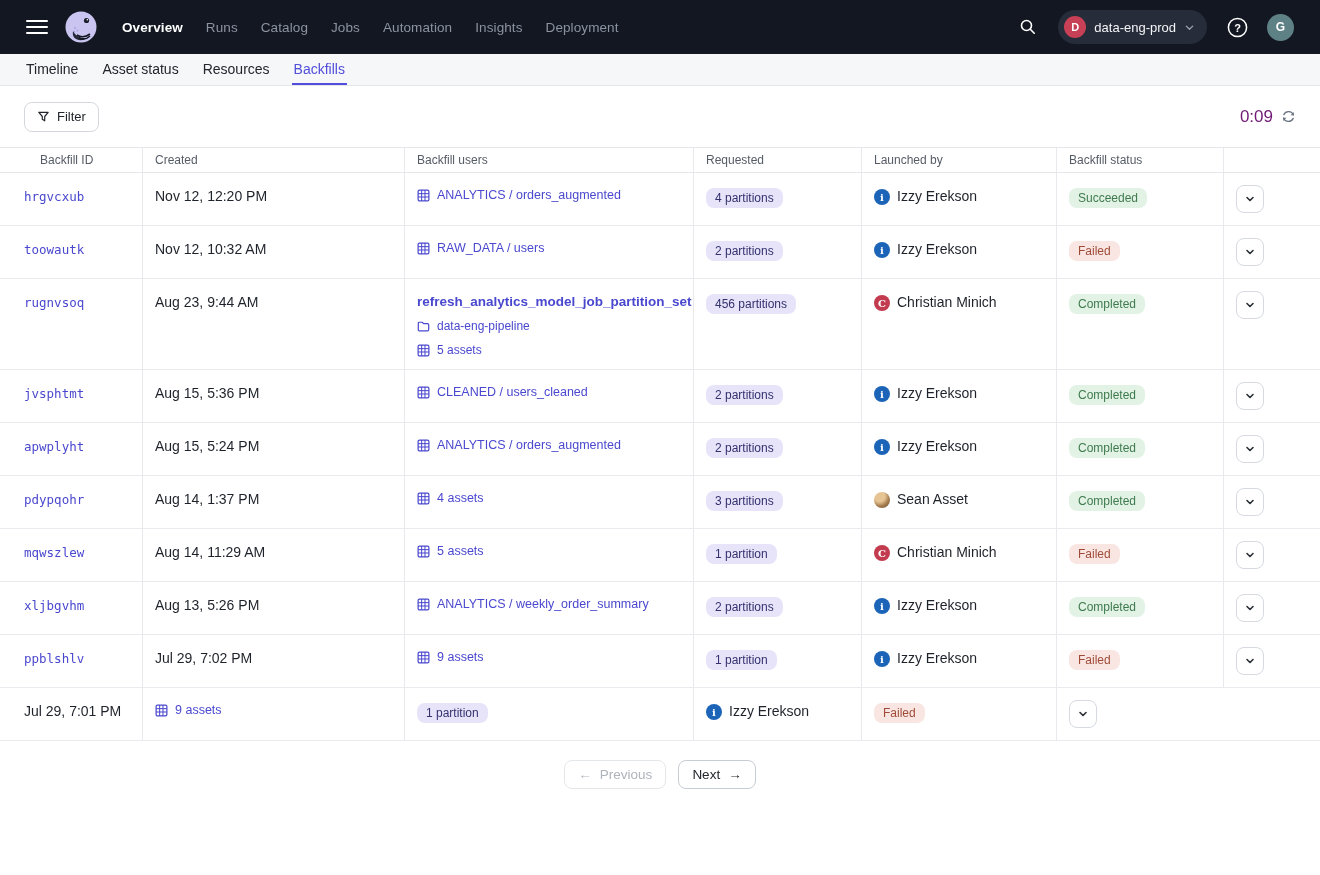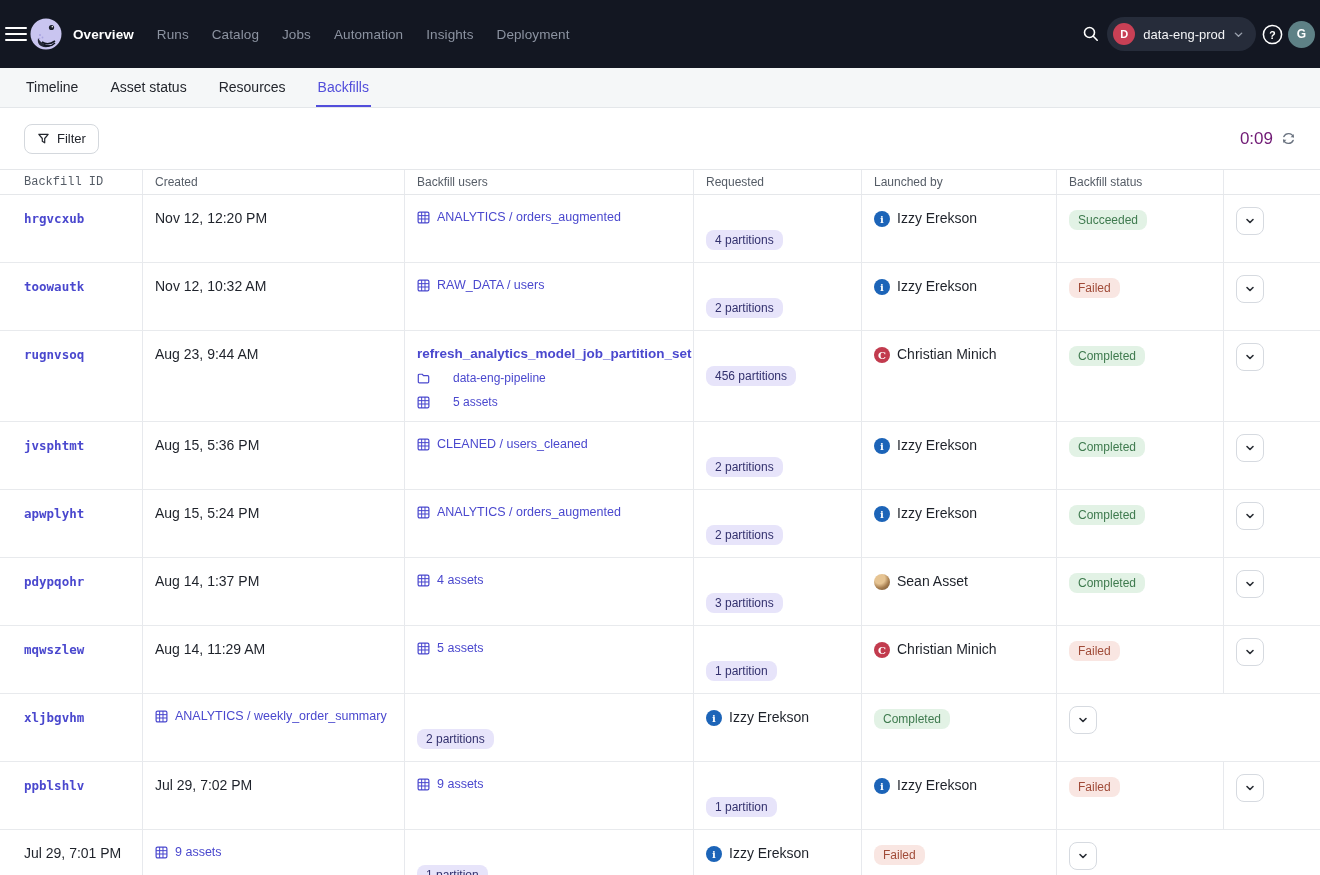--- a/index.html
+++ b/index.html
@@ -1,21 +1,21 @@
 <!DOCTYPE html>
 <html style="--topbar-bg: #131722; --accent: #524EDB; --link: #4A48CE; --req-bg: #E7E4FA; --req-text: #33316E; --ok-bg: #E2F2E5; --ok-text: #3E7A4E; --bad-bg: #F9E6E2; --bad-text: #A04B38;"><head>
 <meta charset="utf-8">
 <style>
   * { margin:0; padding:0; box-sizing:border-box; }
   html,body { width:1320px; height:875px; background:#fff; overflow:hidden;
     font-family:"Liberation Sans", sans-serif; }
 
   
-  .topbar { height:68px; background:var(--topbar-bg,#131722); display:flex; align-items:center;
-    padding:0 5px; }
+  .topbar { height:54px; background:var(--topbar-bg,#131722); display:flex; align-items:center;
+    padding:0 26px; gap:14px; }
   .hamburger { width:24px; height:24px; background:none; border:none; cursor:pointer;
     display:flex; flex-direction:column; justify-content:center; gap:4px; }
   .hamburger span { display:block; height:2px; width:22px; background:#fff; border-radius:1px; }
   .logo { width:34px; height:34px; flex:0 0 auto; }
   .mainnav { display:flex; align-items:center; gap:23px; margin-left:10px; }
   .mainnav a { font-size:13.5px; color:#8C93A1; text-decoration:none; letter-spacing:.1px; }
   .mainnav a.active { color:#fff; font-weight:700; }
   .topbar .spacer { flex:1; }
   .icon-btn { width:32px; height:32px; border-radius:50%; border:none; background:transparent;
     display:flex; align-items:center; justify-content:center; cursor:pointer; }
@@ -23,56 +23,56 @@
     border-radius:17px; height:34px; padding:0 12px 0 6px; cursor:pointer; }
   .ws-badge { width:22px; height:22px; border-radius:50%; background:#C84055; color:#fff;
     font-size:11px; font-weight:700; display:flex; align-items:center; justify-content:center; }
   .ws-label { color:#F3F4F6; font-size:13px; font-weight:500; }
   .help-btn svg, .search-btn svg { display:block; }
   .user-avatar { width:27px; height:27px; border-radius:50%; background:#5E8186; color:#fff;
     font-size:12px; font-weight:600; display:flex; align-items:center; justify-content:center;
     border:none; cursor:pointer; }
 
   
-  .tabbar { height:40px; background:#F5F7F8; border-bottom:1px solid #E4E7EA; display:flex;
-    align-items:stretch; gap:28px; padding:0 24px; }
+  .tabbar { height:32px; background:#F5F7F8; border-bottom:1px solid #E4E7EA; display:flex;
+    align-items:stretch; gap:20px; padding:0 24px; }
   .tab { background:none; border:none; font-size:14px; color:#23262D; cursor:pointer;
     padding:0 2px; border-bottom:2px solid transparent; font-family:inherit; }
   .tab.active { color:var(--accent,#524EDB); font-weight:500; border-bottom-color:var(--accent,#524EDB); }
 
   
   .toolbar { height:61px; display:flex; align-items:center; padding:0 24px; }
   .filter-btn { display:flex; align-items:center; gap:7px; background:#fff;
     border:1px solid #D4D8DD; border-radius:8px; height:30px; padding:0 12px; font-size:13px;
     color:#23262D; cursor:pointer; font-family:inherit; }
   .toolbar .spacer { flex:1; }
   .timer { font-size:17px; color:#701a75; margin-right:8px; }
   .refresh-btn { background:none; border:none; cursor:pointer; display:flex; align-items:center; }
 
   
   .grid { display:grid; grid-template-columns:143px 262px 289px 168px 195px 167px 1fr; }
   .thead { border-top:1px solid #E5E7EA; border-bottom:1px solid #E5E7EA; }
   .th { font-size:12px; color:#555C66; padding:5px 12px; border-right:1px solid #E7E9ED;
     white-space:nowrap; }
-  .th:first-child { padding-left:24px;font-family:Liberation Mono, monospace; }
+  .th:first-child { padding-left:40px; }
   .th:last-child { border-right:none; }
   .tr { border-bottom:1px solid #E8EAED; min-height:53px; }
   .td { padding:15px 12px 12px; border-right:1px solid #E7E9ED; font-size:14px; color:#1E222A; }
   .td:first-child { padding-left:24px; }
   .td:last-child { border-right:none; }
   .backfill-id { font-family:"DejaVu Sans Mono", monospace; font-size:12.5px;
-    color:var(--link,#4A48CE); text-decoration:none; cursor:pointer;font-weight:bold; }
+    color:var(--link,#4A48CE); text-decoration:none; cursor:pointer; }
   .target-main { display:flex; align-items:center; gap:7px; }
   .target-link { font-size:12.5px; color:var(--link,#4A48CE); text-decoration:none; cursor:pointer; }
   .tr.jobrow .target-link { font-size:13.5px; font-weight:700; }
-  .subline { display:flex; align-items:center; gap:23px; margin-top:10px; }
+  .subline { display:flex; align-items:center; gap:7px; margin-top:10px; }
   .subline a { font-size:12px; color:var(--link,#4A48CE); text-decoration:none; cursor:pointer; }
   .tic { color:var(--link,#4A48CE); display:flex; }
   .pill { display:inline-block; font-size:12px; padding:3px 9px; border-radius:8px; white-space:nowrap; }
-  .pill.requested { background:var(--req-bg,#E7E4FA); color:var(--req-text,#33316E);margin-top:20px; }
+  .pill.requested { background:var(--req-bg,#E7E4FA); color:var(--req-text,#33316E); }
   .pill.success { background:var(--ok-bg,#E2F2E5); color:var(--ok-text,#3E7A4E); }
   .pill.failure { background:var(--bad-bg,#F9E6E2); color:var(--bad-text,#A04B38); }
   .launched { display:flex; align-items:flex-start; gap:7px; }
   .mini-avatar { width:16px; height:16px; border-radius:50%; flex:0 0 auto; color:#fff;
     font-size:10px; font-weight:700; display:flex; align-items:center; justify-content:center;
     font-family:"DejaVu Serif", serif; margin-top:1px; }
   .mini-avatar.photo { background:radial-gradient(circle at 35% 28%, #e6c493 0 34%, #a57c4e 62%, #6b4e30); }
   .row-menu { width:28px; height:28px; border:1px solid #D6DAE0; border-radius:8px; background:#fff;
     cursor:pointer; display:flex; align-items:center; justify-content:center; margin-top:-3px; }
 
@@ -397,20 +397,21 @@
     <div class="td">
       <button class="row-menu">
         <svg viewBox="0 0 12 12" width="12" height="12">
             <polyline points="3,4.5 6,7.5 9,4.5" stroke="#2A2E35" stroke-width="1.6" fill="none" stroke-linecap="round" stroke-linejoin="round"></polyline>
           </svg>
       </button>
     </div>
   </div>
     <div class="grid tr">
     <div class="td"><a href="#" class="backfill-id">xljbgvhm</a></div>
+    <div class="td created">Aug 13, 5:26 PM</div>
     <div class="td target-cell">
       <div class="target-main">
         <span class="tic asset-ic">
           <svg viewBox="0 0 14 14" width="13" height="13" fill="none">
               <rect x="1.2" y="1.2" width="11.6" height="11.6" rx="1.5" stroke="currentColor" stroke-width="1.3"></rect>
               <line x1="1.2" y1="5" x2="12.8" y2="5" stroke="currentColor" stroke-width="1.1"></line>
               <line x1="1.2" y1="8.6" x2="12.8" y2="8.6" stroke="currentColor" stroke-width="1.1"></line>
               <line x1="5" y1="1.2" x2="5" y2="12.8" stroke="currentColor" stroke-width="1.1"></line>
               <line x1="8.6" y1="1.2" x2="8.6" y2="12.8" stroke="currentColor" stroke-width="1.1"></line>
             </svg>

